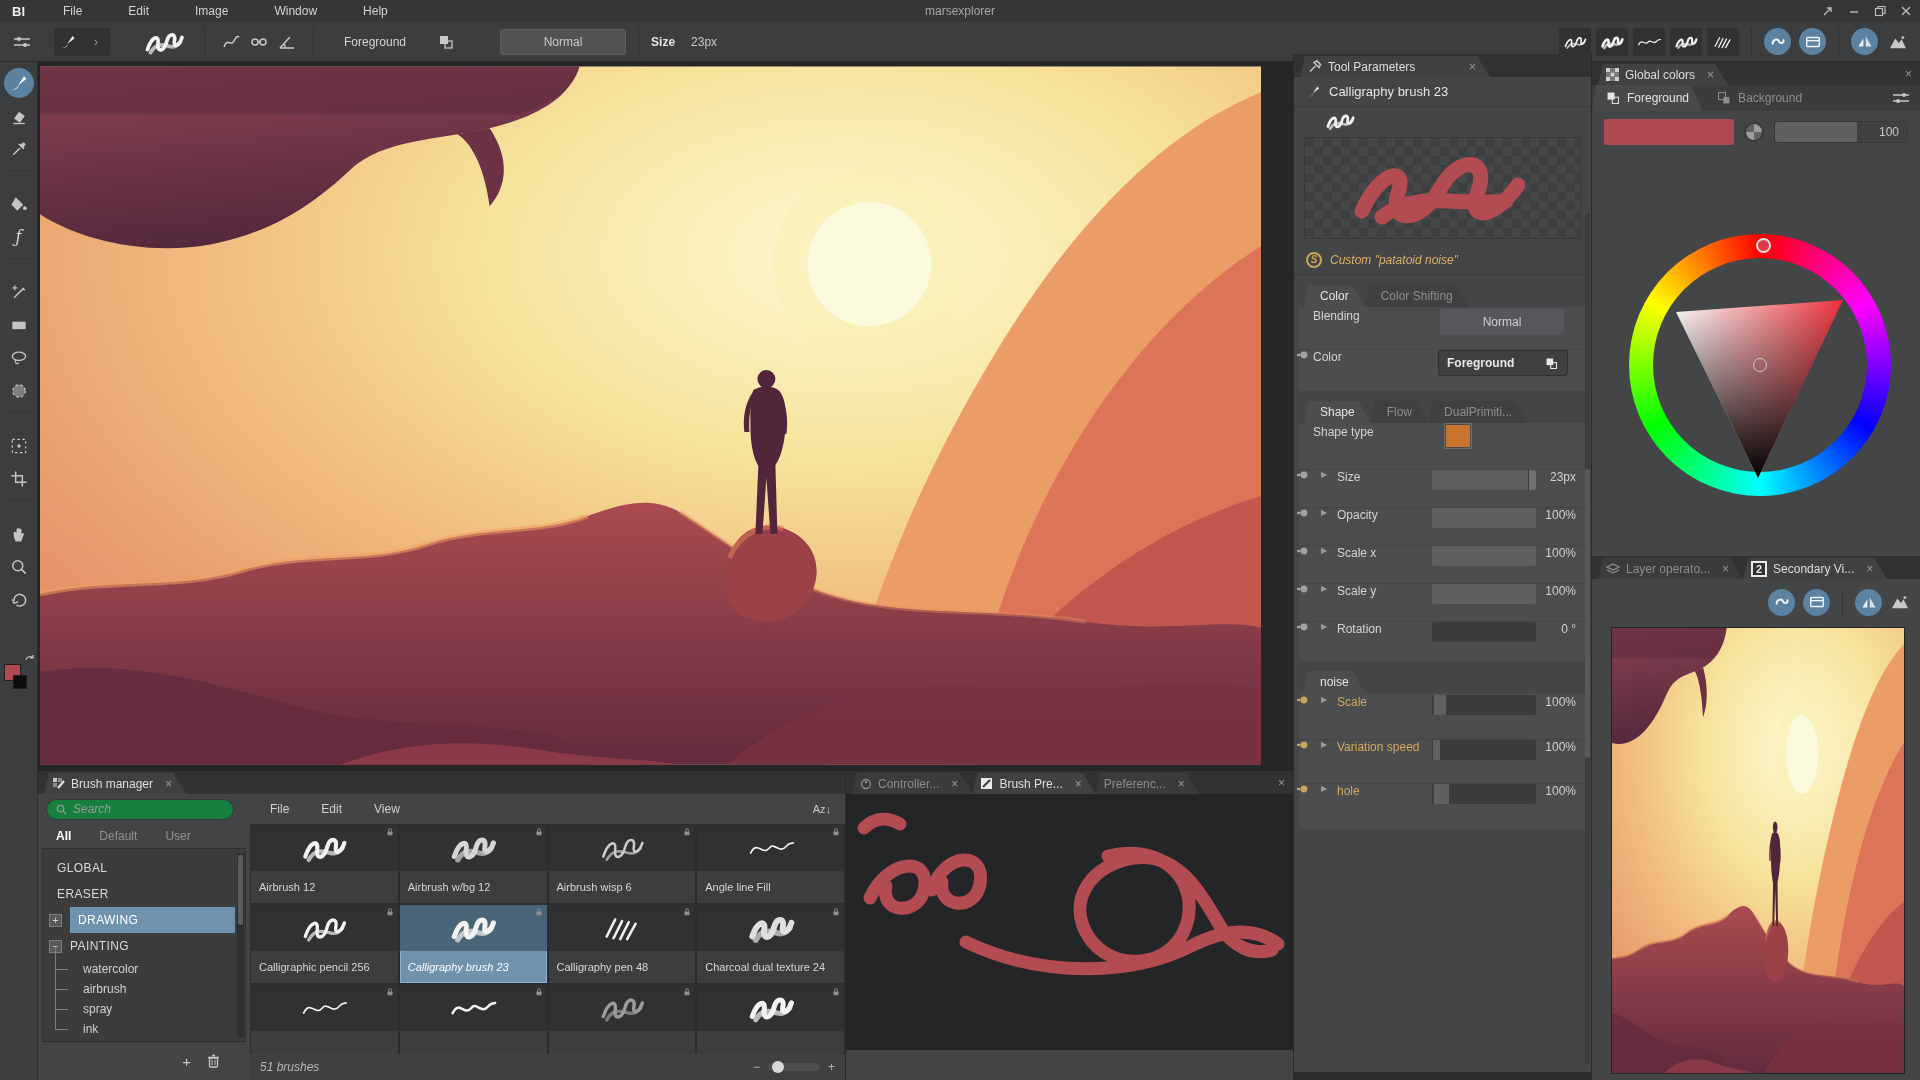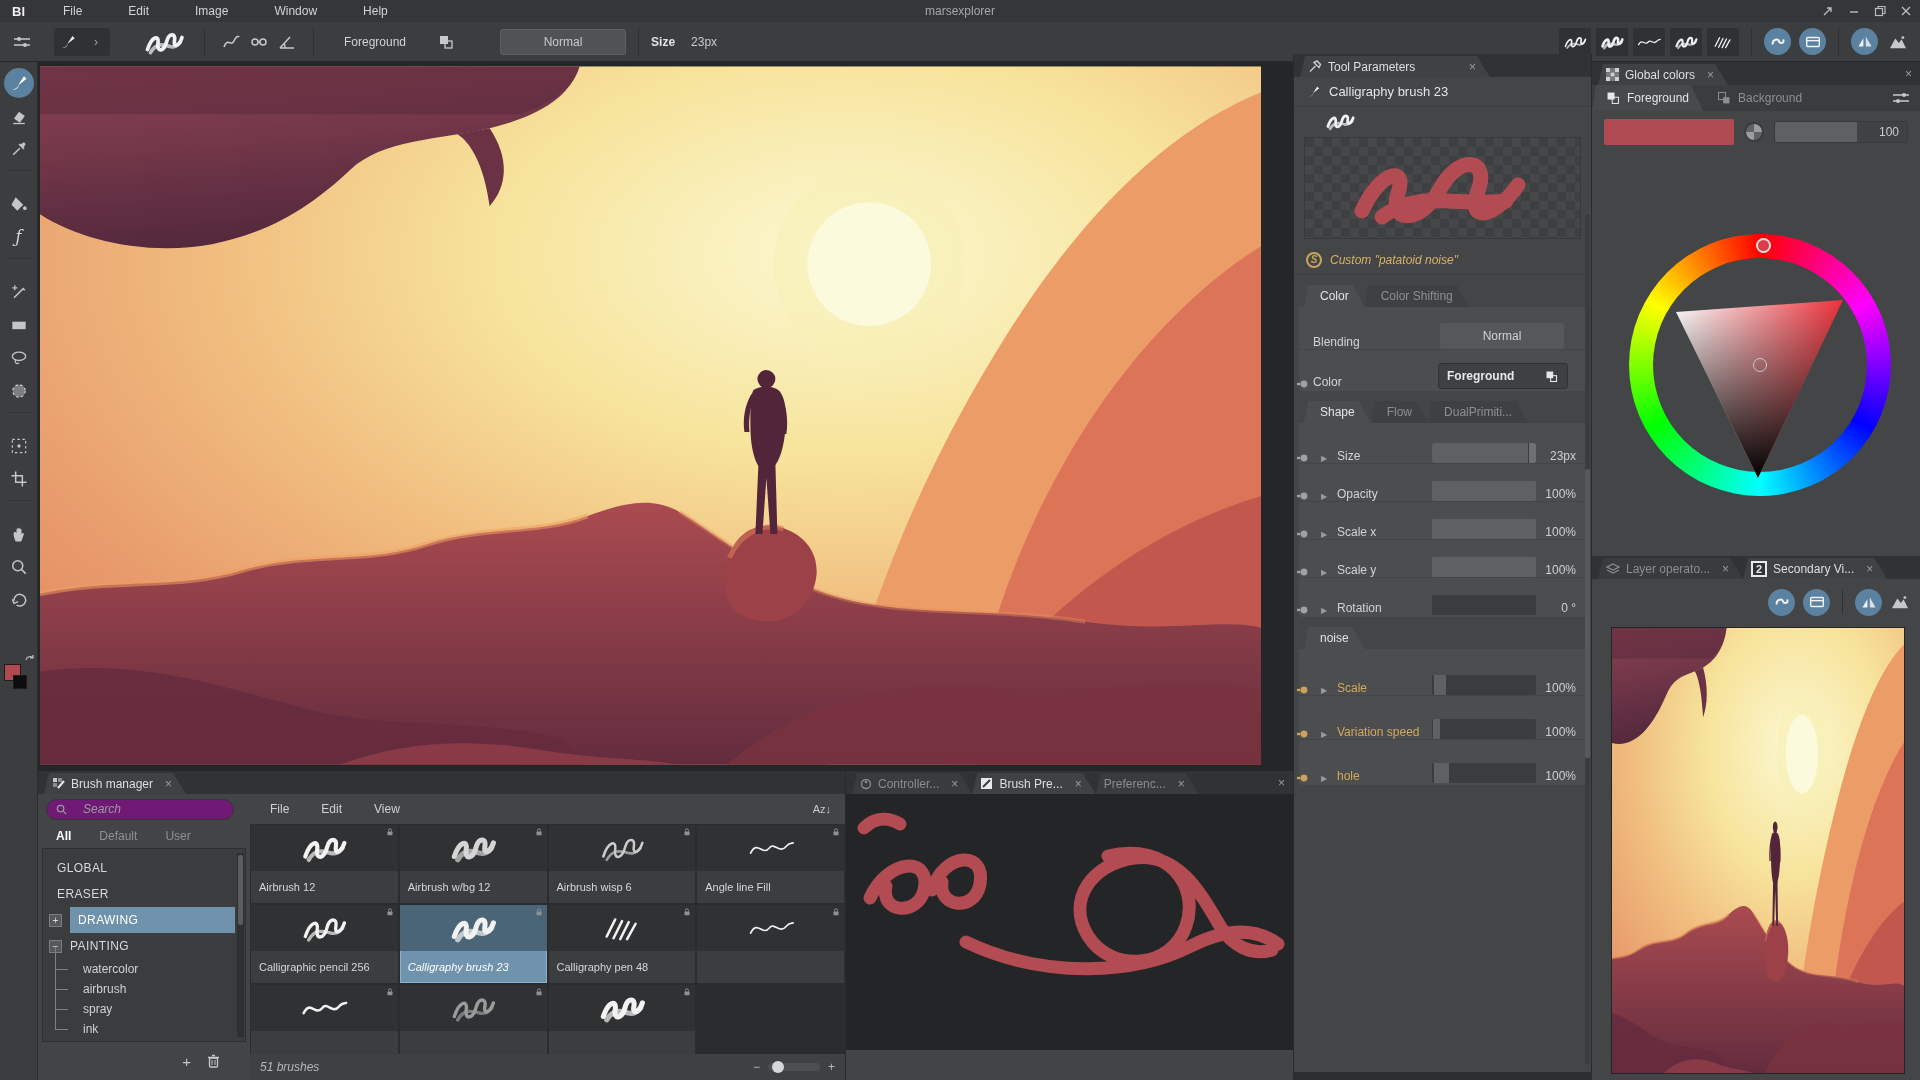--- a/index.html
+++ b/index.html
@@ -42,21 +42,21 @@
   
   .phead{height:23px;background:#303233;display:flex;align-items:flex-end;padding-left:6px}
   .ptab{height:21px;display:flex;align-items:center;gap:6px;padding:0 14px 0 8px;background:#3f4142;color:#dedfe0;clip-path:polygon(0 100%,5px 0,calc(100% - 13px) 0,100% 100%);white-space:nowrap}
   .ptab.inactive{background:#393b3c;color:#8b8d8e}
   .pclose{color:#9b9c9d;margin-left:6px;font-size:12px;line-height:1}
   .headx{margin-left:auto;margin-right:8px;align-self:center;color:#9b9c9d}
 
   
   #dock-bm{left:38px;top:771px;width:808px;height:309px;background:#424445;border-right:1px solid #282a2b}
   #bm-toolbar{height:30px;display:flex;align-items:center;padding:0 8px;gap:4px}
-  #bm-search{width:188px;height:21px;background:#701a75;border:1px solid #333536;border-radius:11px;display:flex;align-items:center;padding:0 9px;gap:16px}
+  #bm-search{width:188px;height:21px;background:#15803d;border:1px solid #333536;border-radius:11px;display:flex;align-items:center;padding:0 9px;gap:6px}
   #bm-search input{background:transparent;border:0;outline:0;color:#cfd0d1;font-family:"Liberation Sans",sans-serif;font-size:12px;width:130px;font-style:italic}
   #bm-search input::placeholder{color:#9a9b9c;font-style:italic}
   .bm-menu{padding:0 14px;color:#cfd0d1}
   #bm-body{display:flex;height:256px}
   #bm-left{width:212px;display:flex;flex-direction:column;padding:0 4px}
   #bm-filters{height:24px;display:flex;align-items:center}
   .bm-filter{padding:0 14px;color:#8f9192}
   .bm-filter.active{color:#ffffff;font-weight:bold}
   #bm-list{height:194px;background:#3a3c3d;border:1px solid #2d2f30;position:relative;padding-top:6px;overflow:hidden}
   .cat{height:26px;display:flex;align-items:center;padding-left:14px;color:#d8d9da;letter-spacing:.4px}
@@ -96,21 +96,21 @@
   #tp-ministroke{height:28px;display:flex;align-items:center;padding-left:26px}
   #tp-preview{margin:2px 10px 6px 10px;height:102px;border:1px solid #38393a;background:
      conic-gradient(#454748 25%,#3d3f40 0 50%,#454748 0 75%,#3d3f40 0);background-size:18px 18px;display:flex;align-items:center;justify-content:center}
   #tp-customrow{height:30px;display:flex;align-items:center;gap:8px;padding-left:12px;border-bottom:1px solid #3a3c3d}
   .sbadge{width:16px;height:16px;border-radius:50%;border:2px solid #caa45c;color:#caa45c;font-weight:bold;font-size:10px;display:flex;align-items:center;justify-content:center;font-style:italic}
   #tp-customrow .note{color:#d9b264;font-style:italic}
   .tp-tabs{height:24px;display:flex;align-items:flex-end;padding-left:10px;margin-top:8px}
   .tp-tab{height:22px;display:flex;align-items:center;padding:0 16px;background:#4b4d4e;color:#e2e3e4;clip-path:polygon(0 100%,4px 0,calc(100% - 12px) 0,100% 100%)}
   .tp-tab.inactive{background:#3e4041;color:#8d8f90}
   .tp-group{margin:0 5px;background:#4b4d4e;border-radius:0 3px 3px 3px;padding:2px 0}
-  .tprow{height:38px;display:flex;align-items:flex-end;position:relative;border-top:1px solid #434546}
+  .tprow{height:38px;display:flex;align-items:flex-start;position:relative;border-top:1px solid #434546}
   .tprow:first-child{border-top:0}
   .jack{position:absolute;left:-2px;color:#9fa1a2}
   .jack.yellow{color:#caa45c}
   .exp{color:#9a9b9c;font-size:8px;margin-left:22px;width:12px}
   .tplabel{flex:1;padding-left:4px;color:#d2d3d4}
   .tplabel.yellow{color:#d2a85c}
   .track{width:104px;height:20px;background:#3a3c3d;border-radius:2px;position:relative;overflow:hidden}
   .fill{height:100%;background:#5e6062}
   .handle{position:absolute;right:0;top:0;width:7px;height:100%;background:#6e7072}
   .tpval{width:50px;text-align:right;padding-right:10px;color:#cfd0d1}
@@ -626,20 +626,33 @@
                 <use href="#sq3" width="66" height="34" style="stroke-width:3"></use>
               </svg>
               <span class="block">
                 <svg width="10" height="10">
                   <use href="#lockic" width="10" height="10"></use>
                 </svg>
               </span>
             </div>
           <div class="blabel">Calligraphy pen 48</div>
         </div>
+        <div class="bcell">
+          <div class="bthumb">
+              <svg width="66" height="34">
+                <use href="#sq1" width="66" height="34" style="stroke-width:7;opacity:.9"></use>
+              </svg>
+              <span class="block">
+                <svg width="10" height="10">
+                  <use href="#lockic" width="10" height="10"></use>
+                </svg>
+              </span>
+            </div>
+          <div class="blabel">Charcoal dual texture 24</div>
+        </div>
 
         <div class="bcell">
           <div class="bthumb">
               <svg width="66" height="34">
                 <use href="#sq2" width="66" height="34" style="stroke-width:2"></use>
               </svg>
               <span class="block">
                 <svg width="10" height="10">
                   <use href="#lockic" width="10" height="10"></use>
                 </svg>
@@ -809,20 +822,24 @@
         <span>Shape</span>
       </div>
     <div class="tp-tab inactive">
         <span>Flow</span>
       </div>
     <div class="tp-tab inactive">
         <span>DualPrimiti...</span>
       </div>
   </div>
   <div class="tp-group">
+    <div class="tprow" style="height:44px">
+      <span class="tplabel" style="padding-left:14px;flex:none">Shape type</span>
+      <div id="shape-swatch"></div>
+    </div>
     <div class="tprow">
       <span class="jack">
           <svg width="12" height="10">
             <use href="#jackic" width="12" height="10"></use>
           </svg>
         </span>
       <span class="exp">▶</span>
       <span class="tplabel">Size</span>
       <div class="track">
           <div class="fill" style="width:92%"></div>

